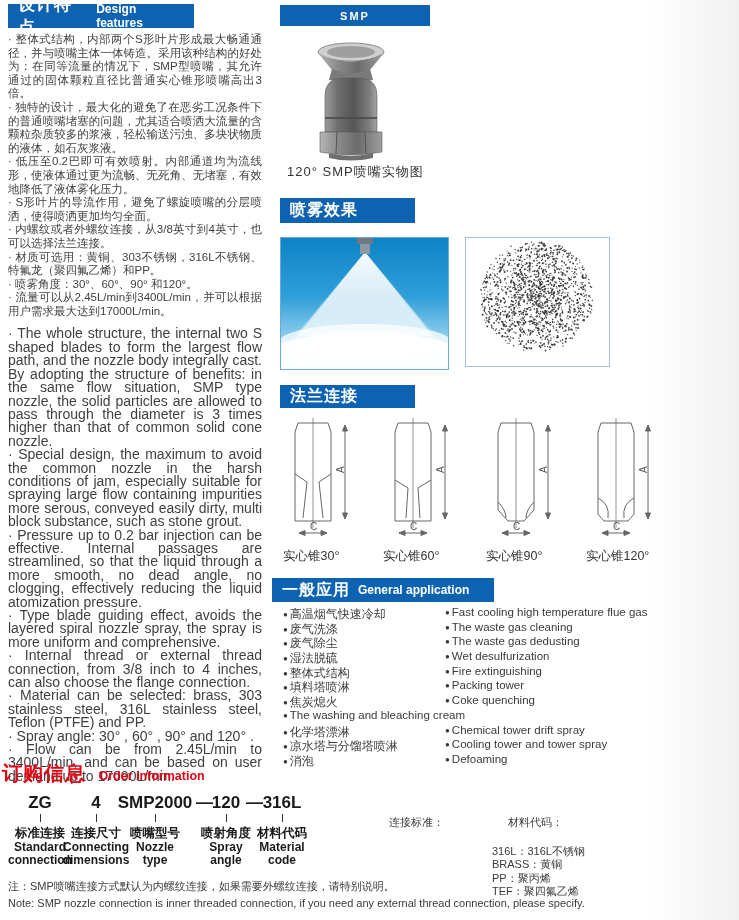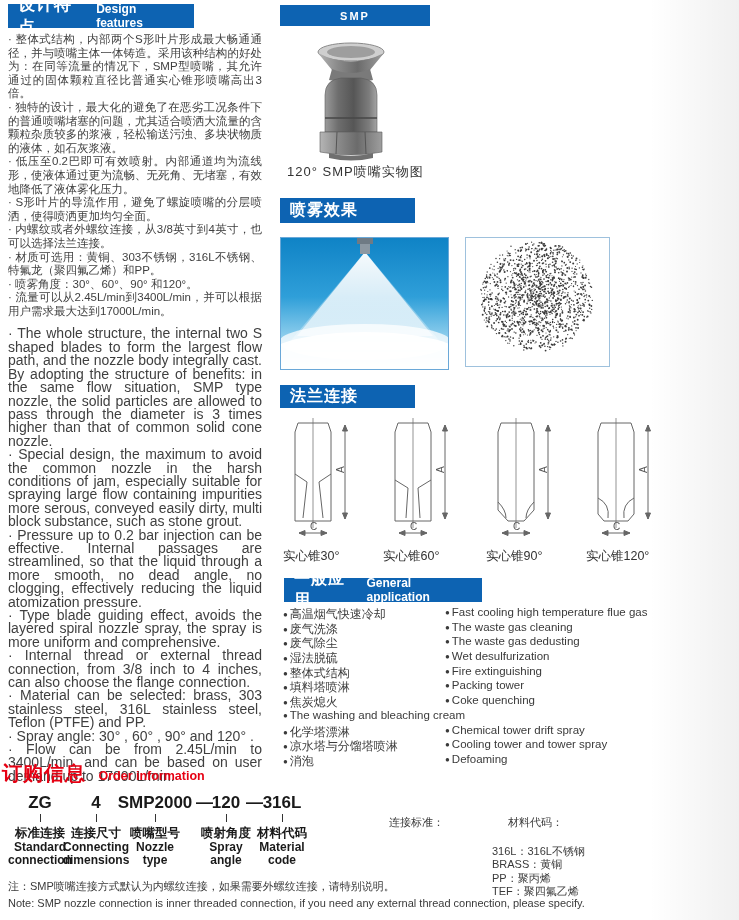--- a/index.html
+++ b/index.html
@@ -1724,21 +1724,21 @@
     </g>
     <text x="58" y="58" font-size="10" fill="#555" transform="rotate(-90 58,55)">A</text>
     <text x="27" y="112" font-size="10" fill="#555">C</text>
   </svg>
 
   <div class="abs dim-label" style="left:283px;top:548px;width:78px;">实心锥30°</div>
   <div class="abs dim-label" style="left:383px;top:548px;width:78px;">实心锥60°</div>
   <div class="abs dim-label" style="left:486px;top:548px;width:78px;">实心锥90°</div>
   <div class="abs dim-label" style="left:586px;top:548px;width:78px;">实心锥120°</div>
 
-  <div class="abs hdr" style="left:284px;top:578px;width:198px;height:24px;">
+  <div class="abs hdr" style="left:272px;top:578px;width:222px;height:24px;">
     <span class="hdr-zh" style="font-size:16px;">一般应用</span>
     <span class="hdr-en">General application</span>
   </div>
 
   <div class="abs" style="left:283px;top:606px;width:450px;">
 
       <div class="app-row">
         <span class="app-zh">高温烟气快速冷却</span>
         <span class="app-en">Fast cooling high temperature flue gas</span>
       </div>

